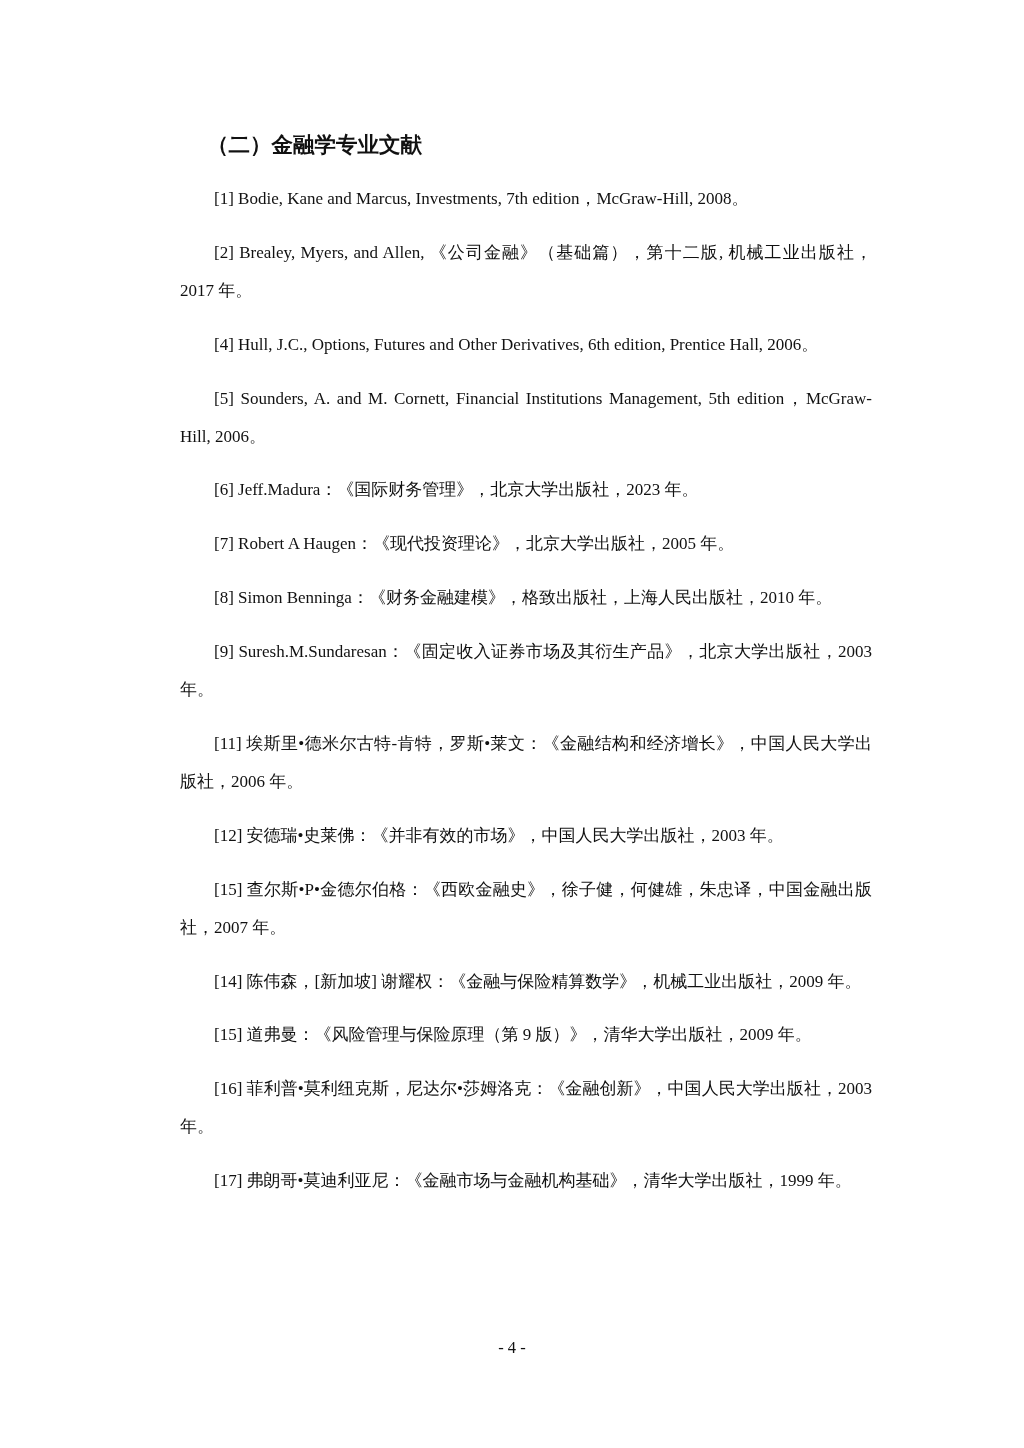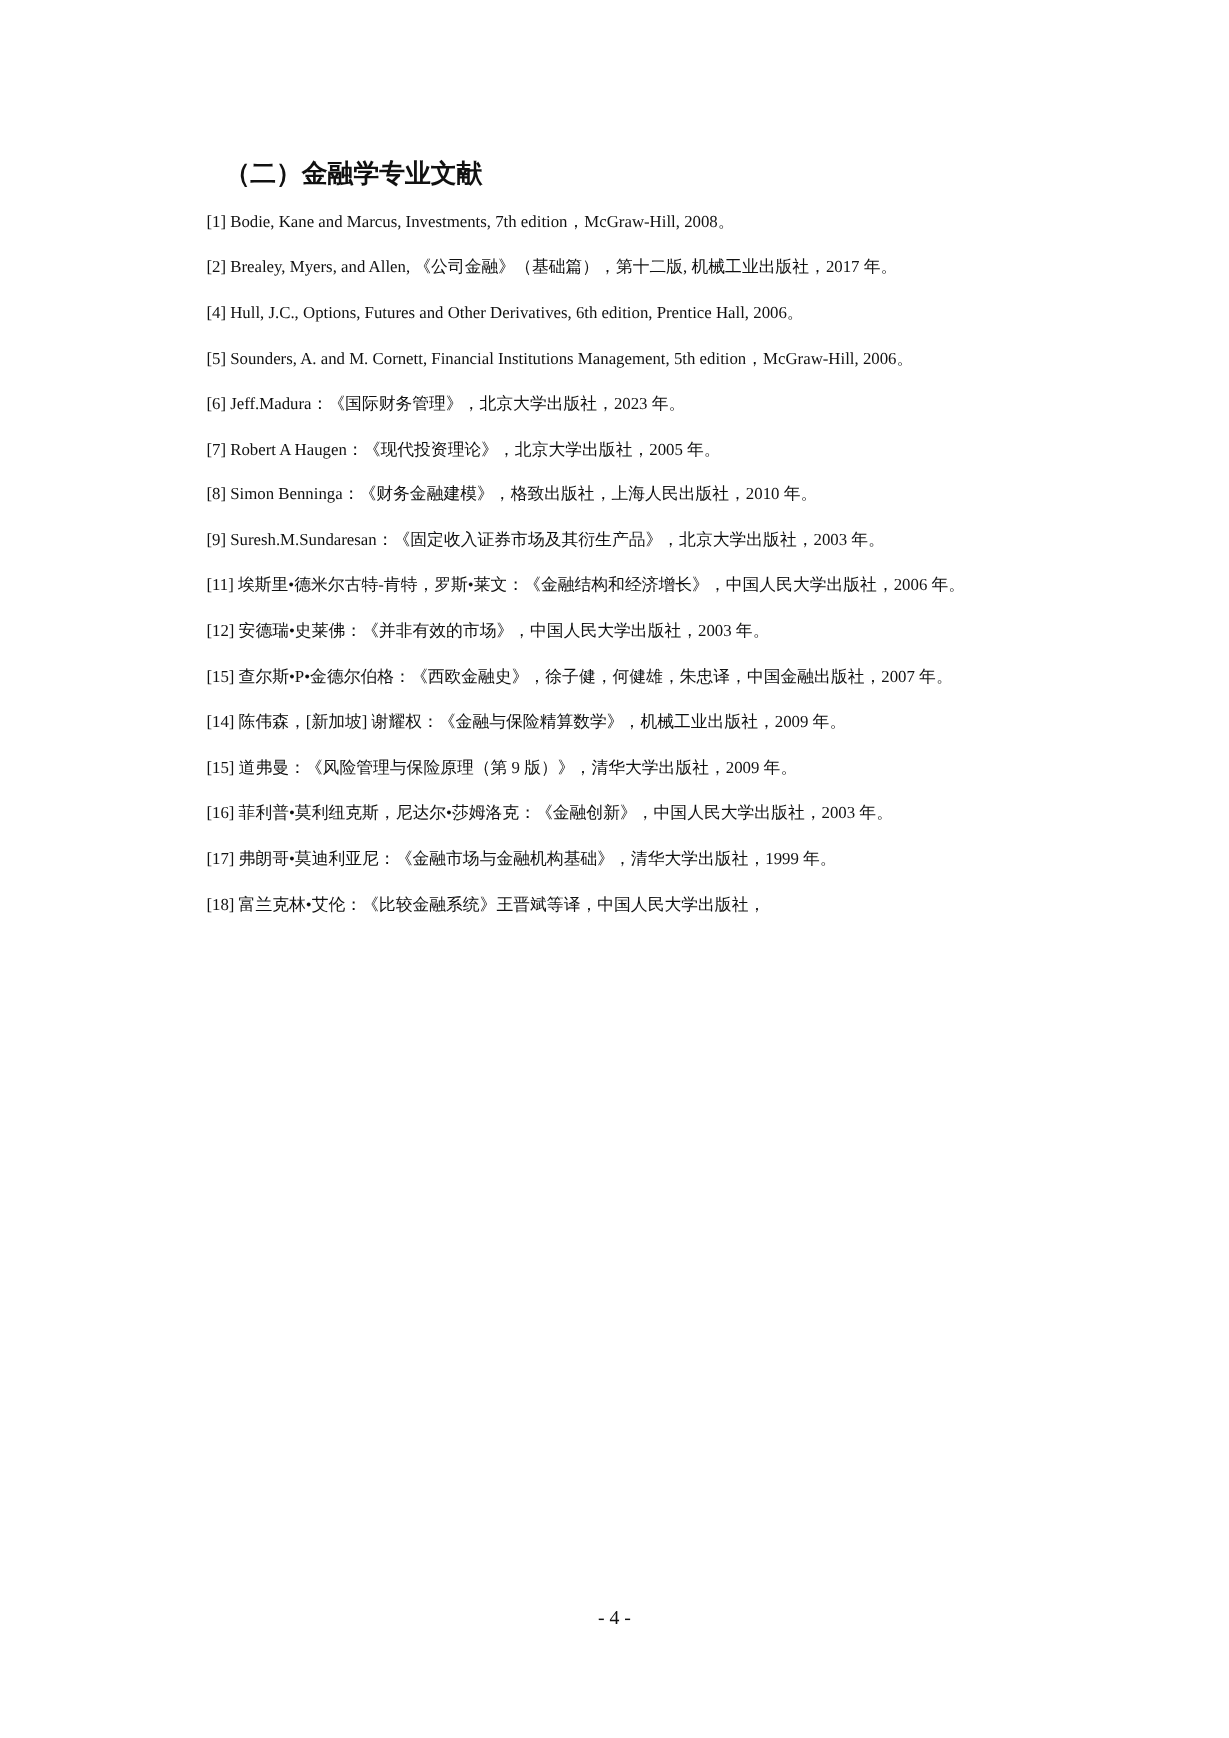--- a/index.html
+++ b/index.html
@@ -11,36 +11,36 @@
     position: relative;
     width: 1024px;
     height: 1448px;
     background: #ffffff;
     color: #111111;
     font-family: "Liberation Serif", "DejaVu Serif", serif;
     overflow: hidden;
   }
   .content {
     position: absolute;
-    left: 144px;
+    left: 164px;
     top: 126px;
     width: 724px;
   }
   .heading {
     font-size: 21.5px;
     font-weight: bold;
     line-height: 38px;
     text-indent: 2em;
     margin: 0 0 3px 0;
     white-space: nowrap;
   }
   p.ref {
-    font-size: 14px;
+    font-size: 17px;
     line-height: 37.9px;
-    margin: 0;
+    margin: 16px;
     text-align: justify;
     text-indent: 2em;
     word-break: break-word;
   }
   .footer {
     position: absolute;
     left: 0;
     top: 1338px;
     width: 100%;
     text-align: center;
@@ -63,17 +63,16 @@
     <p class="ref">[7] Robert A Haugen：《现代投资理论》，北京大学出版社，2005 年。</p>
     <p class="ref">[8] Simon Benninga：《财务金融建模》，格致出版社，上海人民出版社，2010 年。</p>
     <p class="ref">[9] Suresh.M.Sundaresan：《固定收入证券市场及其衍生产品》，北京大学出版社，2003 年。</p>
     <p class="ref">[11] 埃斯里•德米尔古特-肯特，罗斯•莱文：《金融结构和经济增长》，中国人民大学出版社，2006 年。</p>
     <p class="ref">[12] 安德瑞•史莱佛：《并非有效的市场》，中国人民大学出版社，2003 年。</p>
     <p class="ref">[15] 查尔斯•P•金德尔伯格：《西欧金融史》，徐子健，何健雄，朱忠译，中国金融出版社，2007 年。</p>
     <p class="ref">[14] 陈伟森，[新加坡] 谢耀权：《金融与保险精算数学》，机械工业出版社，2009 年。</p>
     <p class="ref">[15] 道弗曼：《风险管理与保险原理（第 9 版）》，清华大学出版社，2009 年。</p>
     <p class="ref">[16] 菲利普•莫利纽克斯，尼达尔•莎姆洛克：《金融创新》，中国人民大学出版社，2003 年。</p>
     <p class="ref">[17] 弗朗哥•莫迪利亚尼：《金融市场与金融机构基础》，清华大学出版社，1999 年。</p>
-    <p class="ref">[18] 富兰克林•艾伦：《比较金融系统》王晋斌等译，中国人民大学出版社，</p>
   </div>
 
   <div class="footer">- 4 -</div>
 </div>
 
 </body></html>

